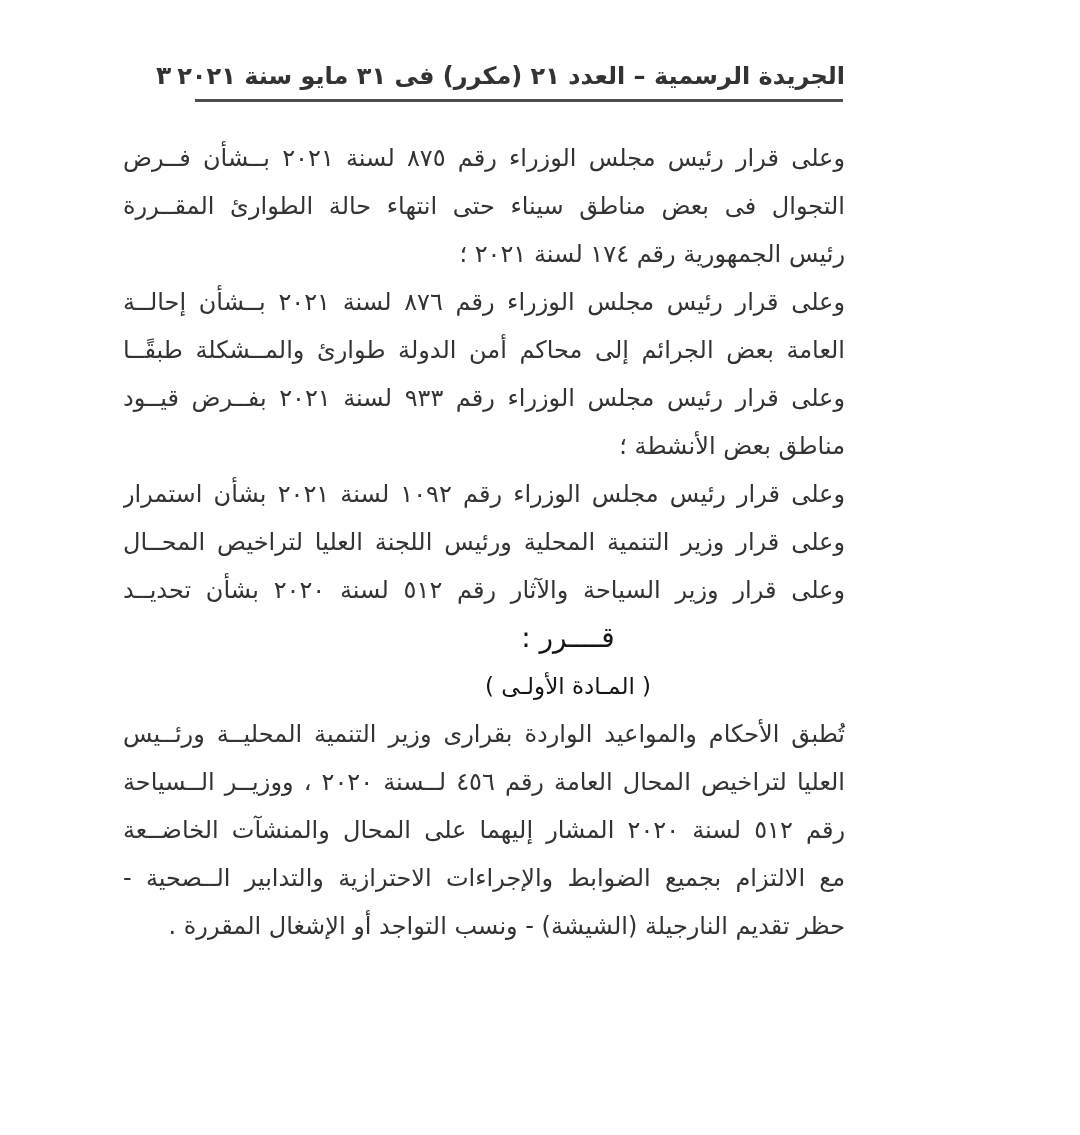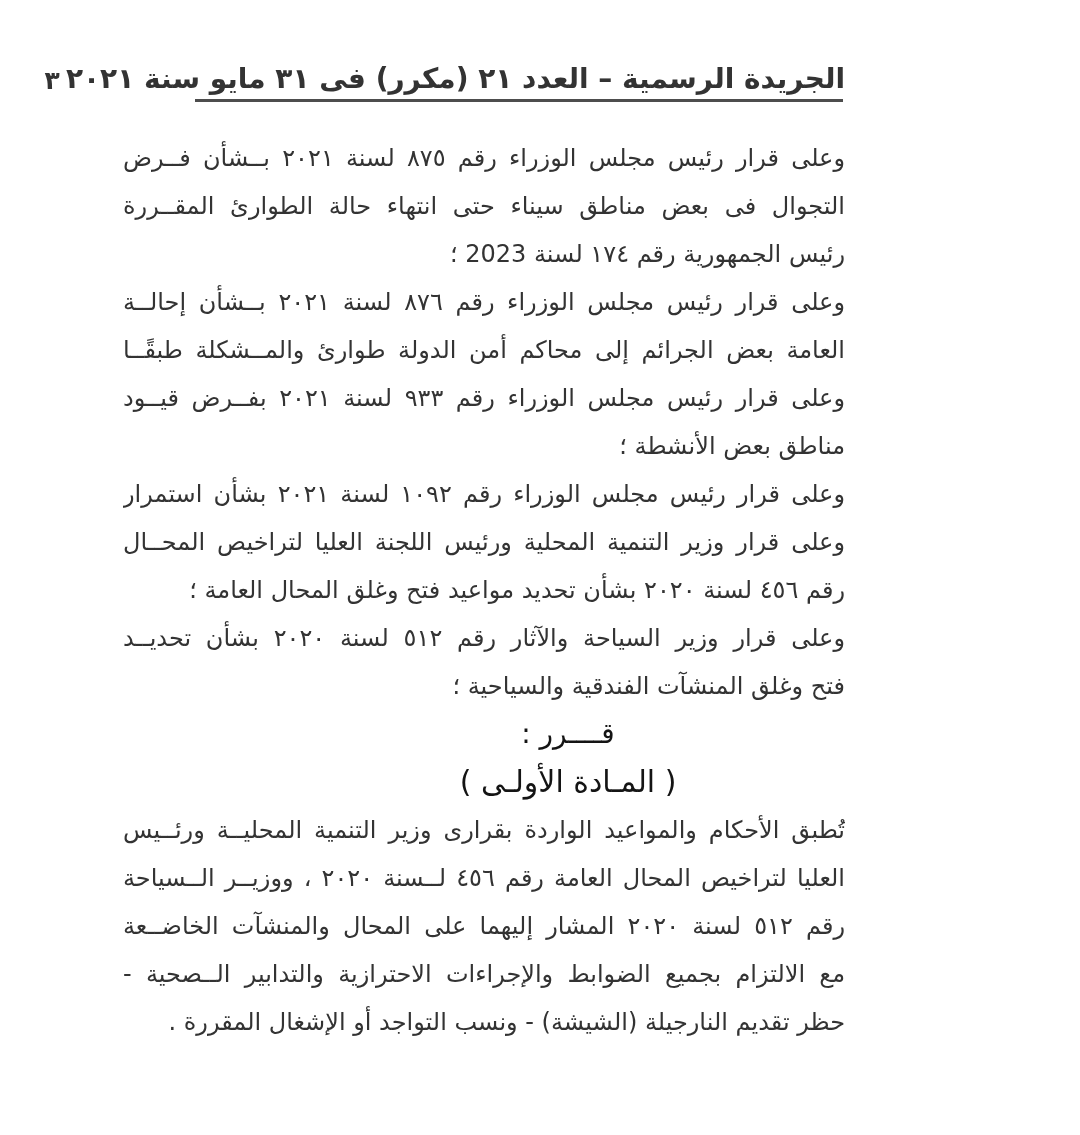--- a/index.html
+++ b/index.html
@@ -21,21 +21,21 @@
     top: 50px;
     left: 195px;
     width: 650px;
     display: flex;
     flex-direction: row;
     justify-content: space-between;
     align-items: flex-end;
     direction: rtl;
   }
   .header .title {
-    font-size: 28px;
+    font-size: 24px;
     font-weight: 600;
     color: var(--ink, #333333);
     white-space: nowrap;
     padding-left: 6px;
     margin-top: 12px;
   }
   .header .pagenum {
     font-size: 25px;
     font-weight: 600;
     color: var(--ink, #333333);
@@ -72,55 +72,53 @@
     text-align: right;
   }
   .heading .line, .subheading .line {
     text-align: center;
     position: relative;
     left: 84px;
     font-weight: 400;
     color: var(--ink-bold, #141414);
   }
   .heading .line { font-size: 28px; }
-  .subheading .line { font-size: 30px; }
+  .subheading .line { font-size: 23px; }
 </style>
 </head>
 <body>
 
 <div class="page">
   <div class="header">
     <div class="title">الجريدة الرسمية – العدد ٢١ (مكرر) فى ٣١ مايو سنة ٢٠٢١</div>
     <div class="pagenum">٣</div>
   </div>
   <div class="rule"></div>
   <div class="doc-body">
       <div class="para body">
         <div class="line fill">وعلى قرار رئيس مجلس الوزراء رقم ٨٧٥ لسنة ٢٠٢١ بــشأن فــرض حظــر</div>
         <div class="line fill">التجوال فى بعض مناطق سيناء حتى انتهاء حالة الطوارئ المقــررة بموجــب قــرار</div>
-        <div class="line end">رئيس الجمهورية رقم ١٧٤ لسنة 2023 ؛</div>
+        <div class="line end">رئيس الجمهورية رقم ١٧٤ لسنة ٢٠٢١ ؛</div>
       </div>
       <div class="para body">
         <div class="line fill">وعلى قرار رئيس مجلس الوزراء رقم ٨٧٦ لسنة ٢٠٢١ بــشأن إحالــة النيابــة</div>
         <div class="line fill">العامة بعض الجرائم إلى محاكم أمن الدولة طوارئ والمــشكلة طبقًــا لقــانون حالــة</div>
       </div>
       <div class="para body">
         <div class="line fill">وعلى قرار رئيس مجلس الوزراء رقم ٩٣٣ لسنة ٢٠٢١ بفــرض قيــود علــى</div>
         <div class="line end">مناطق بعض الأنشطة ؛</div>
       </div>
       <div class="para body">
         <div class="line fill">وعلى قرار رئيس مجلس الوزراء رقم ١٠٩٢ لسنة ٢٠٢١ بشأن استمرار القيود</div>
       </div>
       <div class="para body">
         <div class="line fill">وعلى قرار وزير التنمية المحلية ورئيس اللجنة العليا لتراخيص المحــال العامــة</div>
-        <div class="line end">رقم ٤٥٦ لسنة ٢٠٢٠ بشأن تحديد مواعيد فتح وغلق المحال العامة ؛</div>
       </div>
       <div class="para body">
         <div class="line fill">وعلى قرار وزير السياحة والآثار رقم ٥١٢ لسنة ٢٠٢٠ بشأن تحديــد مواعيــد</div>
-        <div class="line end">فتح وغلق المنشآت الفندقية والسياحية ؛</div>
       </div>
       <div class="para heading">
         <div class="line">قــــرر :</div>
       </div>
       <div class="para subheading">
         <div class="line">( المـادة الأولـى )</div>
       </div>
       <div class="para body">
         <div class="line fill">تُطبق الأحكام والمواعيد الواردة بقرارى وزير التنمية المحليــة ورئــيس اللجنــة</div>
         <div class="line fill">العليا لتراخيص المحال العامة رقم ٤٥٦ لــسنة ٢٠٢٠ ، ووزيــر الــسياحة والآثــار</div>

